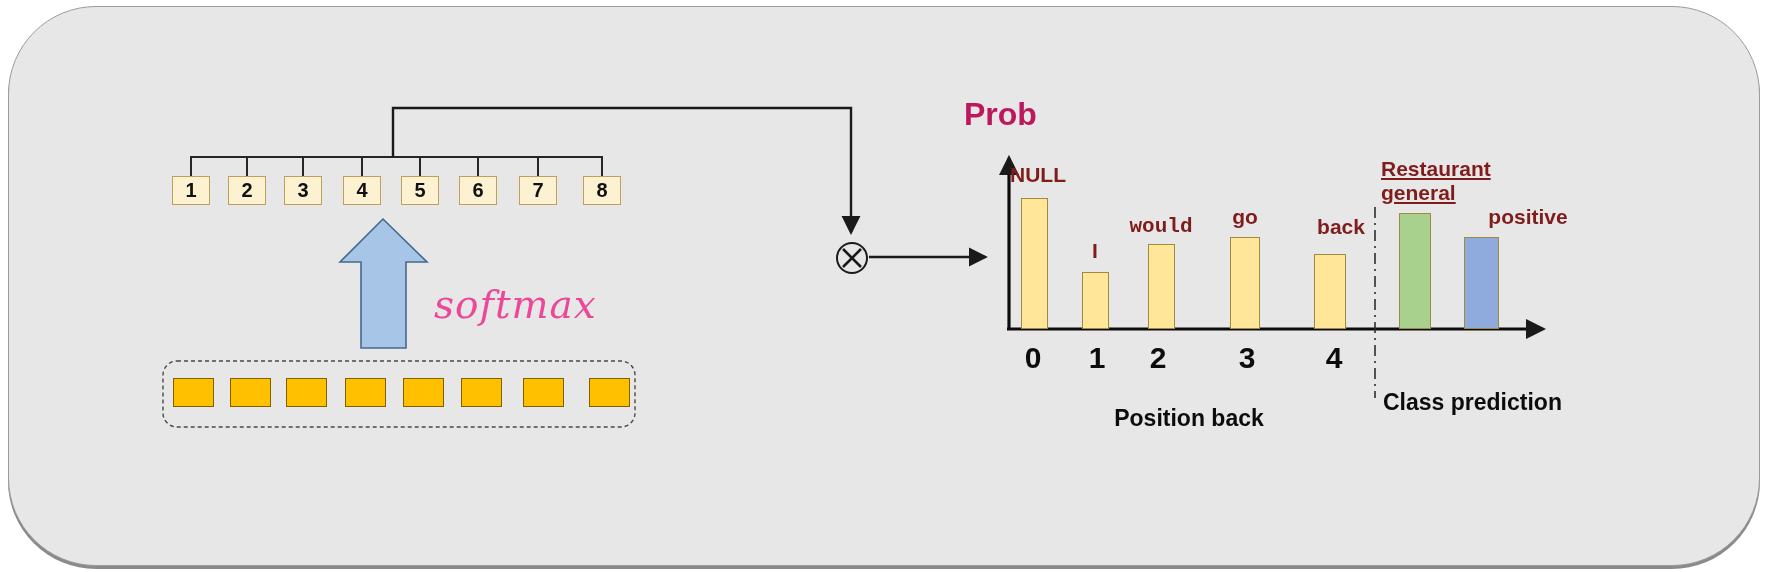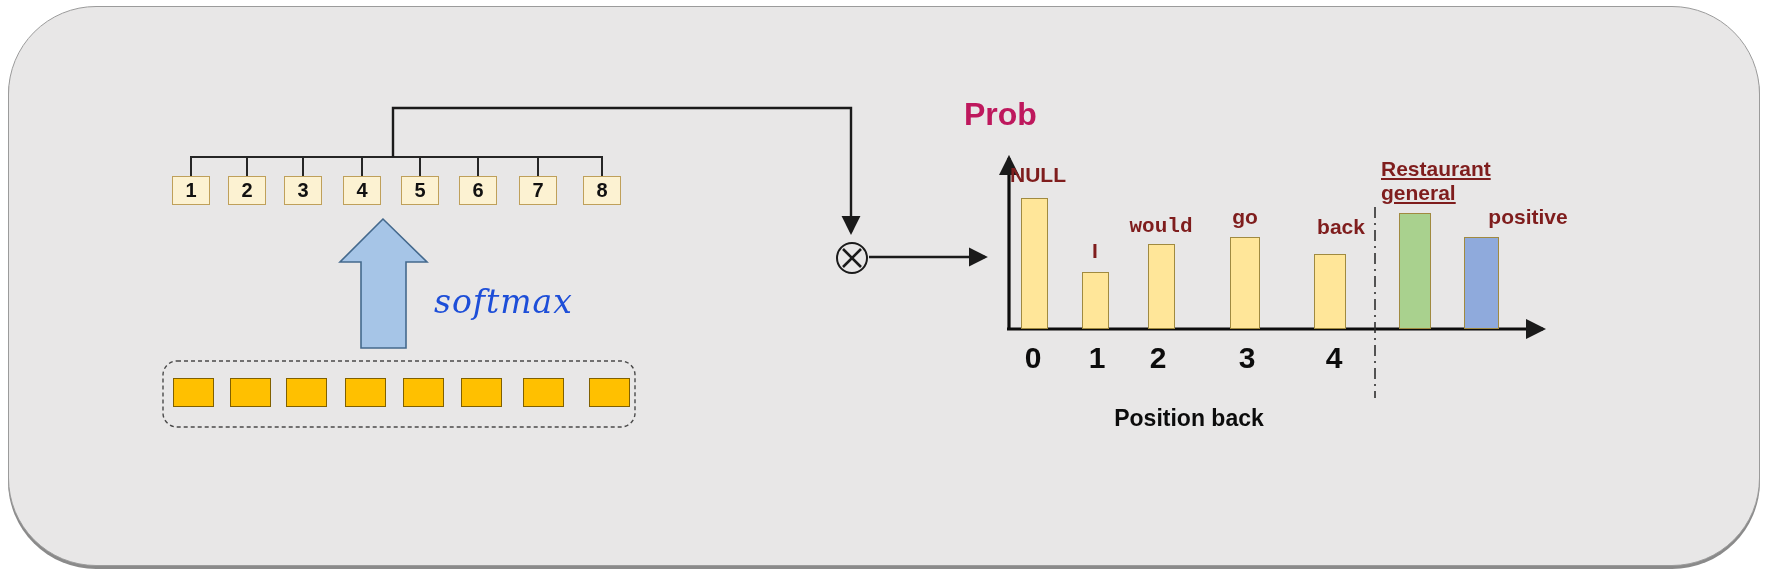--- a/index.html
+++ b/index.html
@@ -37,21 +37,21 @@
   .chart-title{
     position:absolute;left:964px;top:96px;font-weight:bold;font-size:32px;color:#be185d;
   }
   .axis-label{
     position:absolute;font-weight:bold;font-size:23px;color:#0c0c0c;white-space:nowrap;
   }
   .axis-label.center{transform:translateX(-50%);}
   .softmax{
     position:absolute;left:434px;top:282px;
     font-family:"DejaVu Serif",serif;font-style:italic;
-    font-size:33px;color:#1d4ed8;letter-spacing:1px;
+    font-size:39px;color:#ec4899;letter-spacing:1px;
   }
   svg.layer{position:absolute;left:0;top:0;}
 </style>
 </head>
 <body>
 
 <div class="canvas">
 
   <div class="panel"></div>
 
@@ -128,14 +128,15 @@
       <div class="bar" style="left: 1464px; top: 237px; width: 35px; height: 92px; background: rgb(143, 170, 220);"></div>
       <div class="bar-label" style="left: 1488px; top: 205px; margin-left: 40px;">positive</div>
       <div class="tick-label" style="left: 1033px; top: 341px;">0</div>
       <div class="tick-label" style="left: 1097px; top: 341px;">1</div>
       <div class="tick-label" style="left: 1158px; top: 341px;">2</div>
       <div class="tick-label" style="left: 1247px; top: 341px;">3</div>
       <div class="tick-label" style="left: 1334px; top: 341px;">4</div>
     </div>
 
   <div class="axis-label center" style="left:1189px;top:405px;">Position back</div>
+  <div class="axis-label" style="left:1383px;top:389px;">Class prediction</div>
 
 </div>
 
 </body></html>

